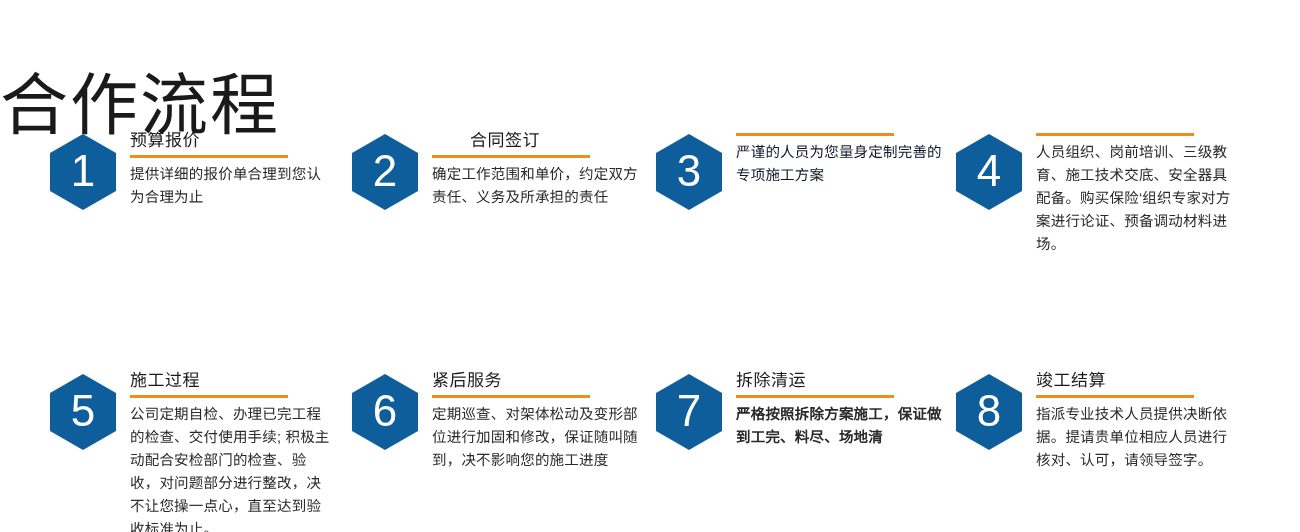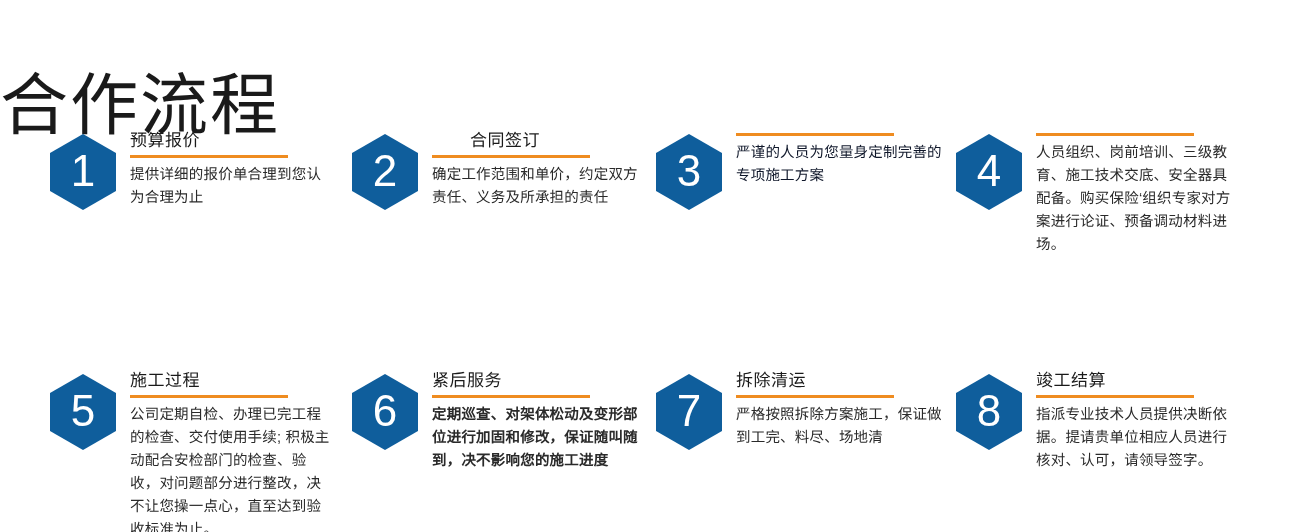--- a/index.html
+++ b/index.html
@@ -195,32 +195,32 @@
         </div>
       </div>
 
       <div class="step col-2">
         <div class="hex" style="background: rgb(15, 94, 156);">
           <span class="hex-num">6</span>
         </div>
         <div class="step-body">
           <div class="step-title" style="color: rgb(26, 26, 26);">紧后服务</div>
           <div class="title-rule" style="background: rgb(239, 140, 32);"></div>
-          <div class="step-desc" style="color: rgb(42, 42, 42); font-weight: bold;">定期巡查、对架体松动及变形部位进行加固和修改，保证随叫随到，决不影响您的施工进度</div>
+          <div class="step-desc" style="color: rgb(42, 42, 42);">定期巡查、对架体松动及变形部位进行加固和修改，保证随叫随到，决不影响您的施工进度</div>
         </div>
       </div>
 
       <div class="step col-3">
         <div class="hex" style="background: rgb(15, 94, 156);">
           <span class="hex-num">7</span>
         </div>
         <div class="step-body">
           <div class="step-title" style="color: rgb(26, 26, 26);">拆除清运</div>
           <div class="title-rule" style="background: rgb(239, 140, 32);"></div>
-          <div class="step-desc" style="color: rgb(42, 42, 42);">严格按照拆除方案施工，保证做到工完、料尽、场地清</div>
+          <div class="step-desc" style="color: rgb(42, 42, 42); font-weight: bold;">严格按照拆除方案施工，保证做到工完、料尽、场地清</div>
         </div>
       </div>
 
       <div class="step col-4">
         <div class="hex" style="background: rgb(15, 94, 156);">
           <span class="hex-num">8</span>
         </div>
         <div class="step-body">
           <div class="step-title" style="color: rgb(26, 26, 26);">竣工结算</div>
           <div class="title-rule" style="background: rgb(239, 140, 32);"></div>

